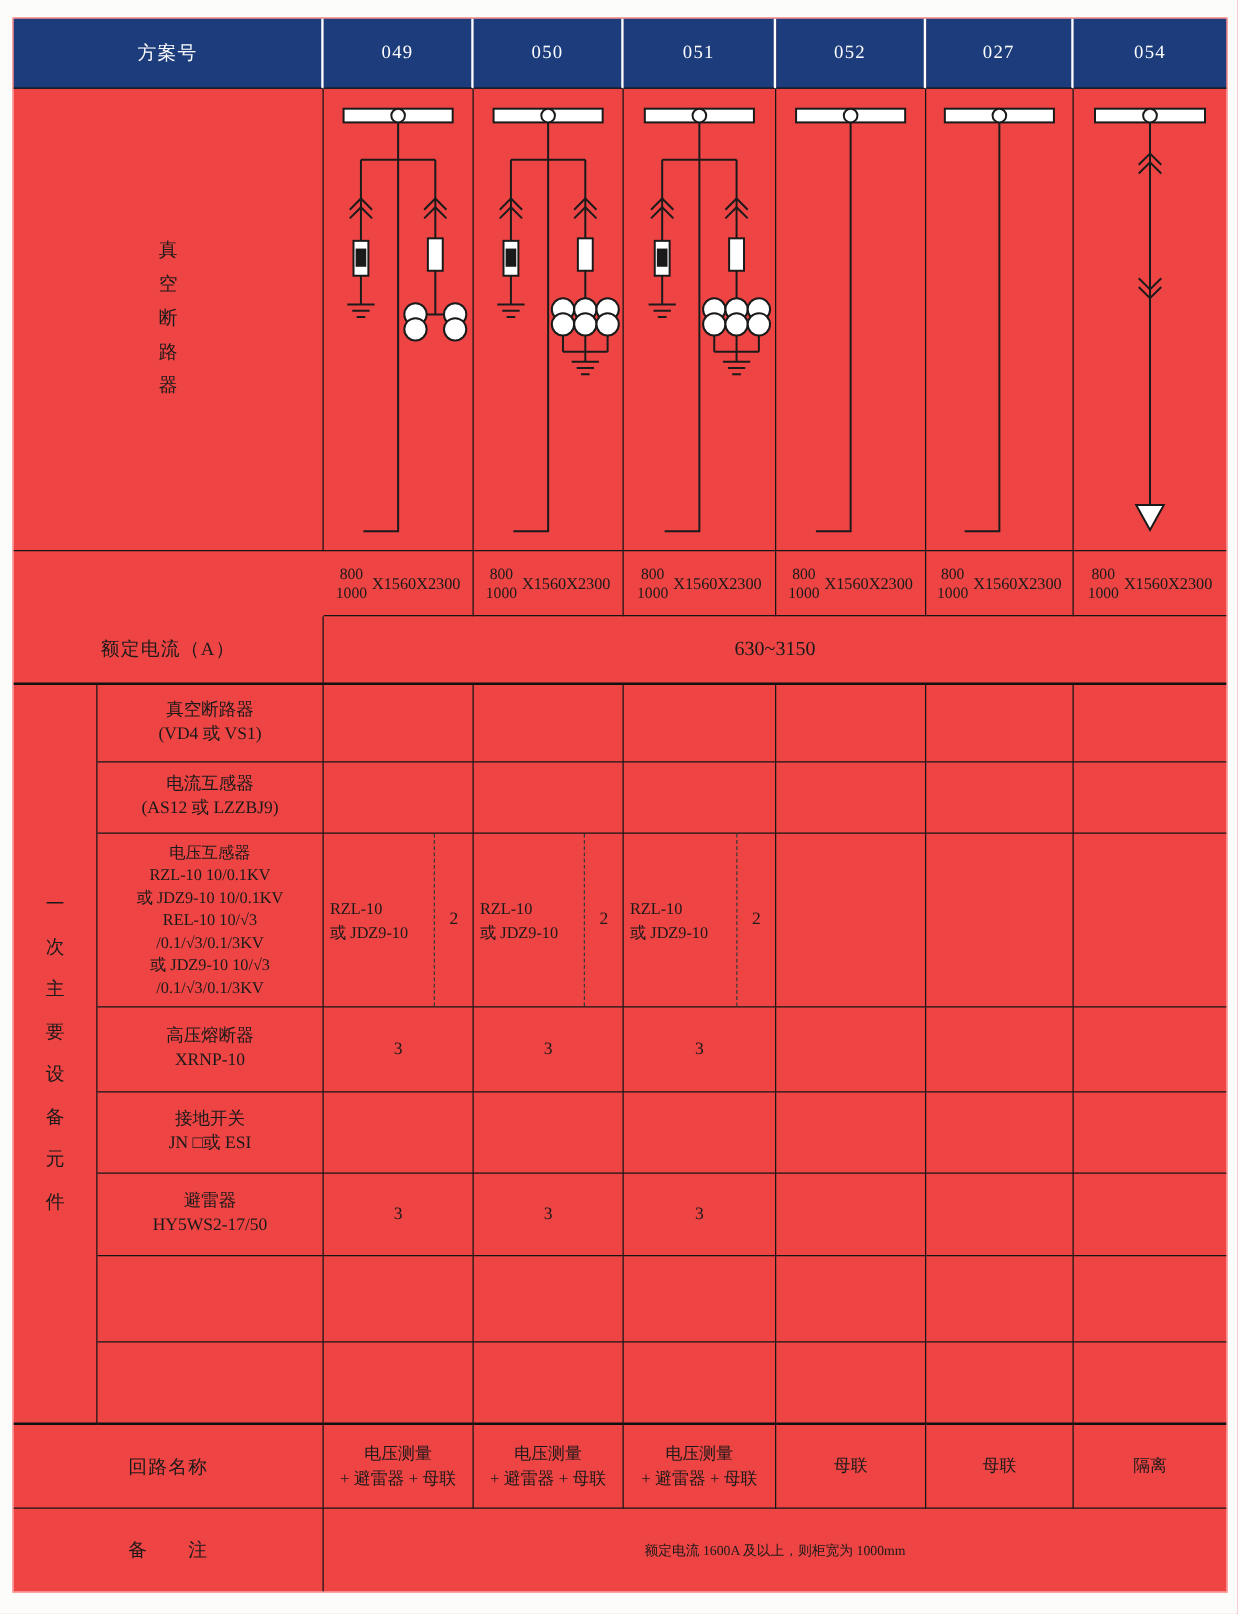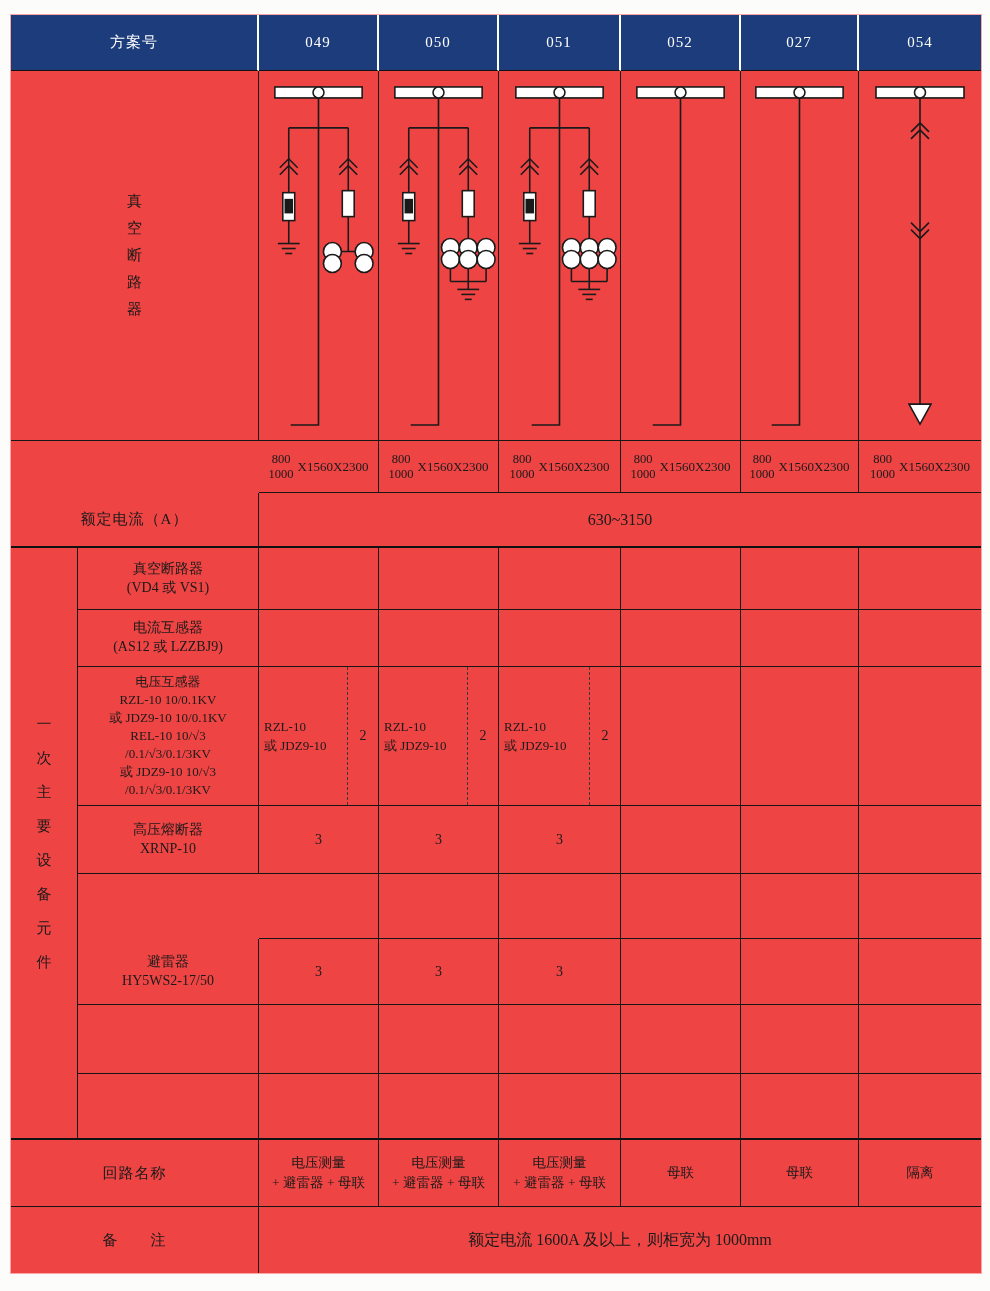--- a/index.html
+++ b/index.html
@@ -31,21 +31,21 @@
   .dim-cell { font-size: 13px; gap: 4px; font-family: Liberation Serif, serif; }
   .frac { display: flex; flex-direction: column; font-size: 12.5px; line-height: 1.15; }
   .eq-name { font-size: 14px; line-height: 1.35; }
   .eq-name.pt-name { font-size: 13px; line-height: 1.38; }
   .eq-val { font-size: 14px; }
   .pt-cell { padding: 0; align-items: stretch; text-align: left; }
   .pt-left { flex: 1 1 auto; display: flex; align-items: center; padding-left: 5px;
              border-right: 1px dashed #3a3a3a; font-size: 13px; line-height: 1.5; white-space: pre-line; }
   .pt-right { flex: 0 0 30px; display: flex; align-items: center; justify-content: center; font-size: 14px; }
   .circuit { font-size: 13.5px; line-height: 1.5; }
-  .remark { font-size: 16px; }
+  .remark { font-size: 11px; }
 </style>
 </head>
 <body>
 
 <div class="table">
 
   <div class="cell hdr label" style="grid-area:1/1/2/3">方案号</div>
   <div class="cell hdr num" style="grid-area:1/3/2/4">049</div>
   <div class="cell hdr num" style="grid-area:1/4/2/5">050</div>
   <div class="cell hdr num" style="grid-area:1/5/2/6">051</div>
@@ -248,20 +248,22 @@
 
   <div class="cell eq-name" style="grid-area:8/2/9/3">高压熔断器
 XRNP-10</div>
   <div class="cell eq-val" style="grid-area:8/3/9/4">3</div>
   <div class="cell eq-val" style="grid-area:8/4/9/5">3</div>
   <div class="cell eq-val" style="grid-area:8/5/9/6">3</div>
   <div class="cell eq-val" style="grid-area:8/6/9/7"></div>
   <div class="cell eq-val" style="grid-area:8/7/9/8"></div>
   <div class="cell eq-val nbr" style="grid-area:8/8/9/9"></div>
 
+  <div class="cell eq-name" style="grid-area:9/2/10/3">接地开关
+JN □或 ESI</div>
   <div class="cell eq-val" style="grid-area:9/3/10/4"></div>
   <div class="cell eq-val" style="grid-area:9/4/10/5"></div>
   <div class="cell eq-val" style="grid-area:9/5/10/6"></div>
   <div class="cell eq-val" style="grid-area:9/6/10/7"></div>
   <div class="cell eq-val" style="grid-area:9/7/10/8"></div>
   <div class="cell eq-val nbr" style="grid-area:9/8/10/9"></div>
 
   <div class="cell eq-name" style="grid-area:10/2/11/3">避雷器
 HY5WS2-17/50</div>
   <div class="cell eq-val" style="grid-area:10/3/11/4">3</div>

